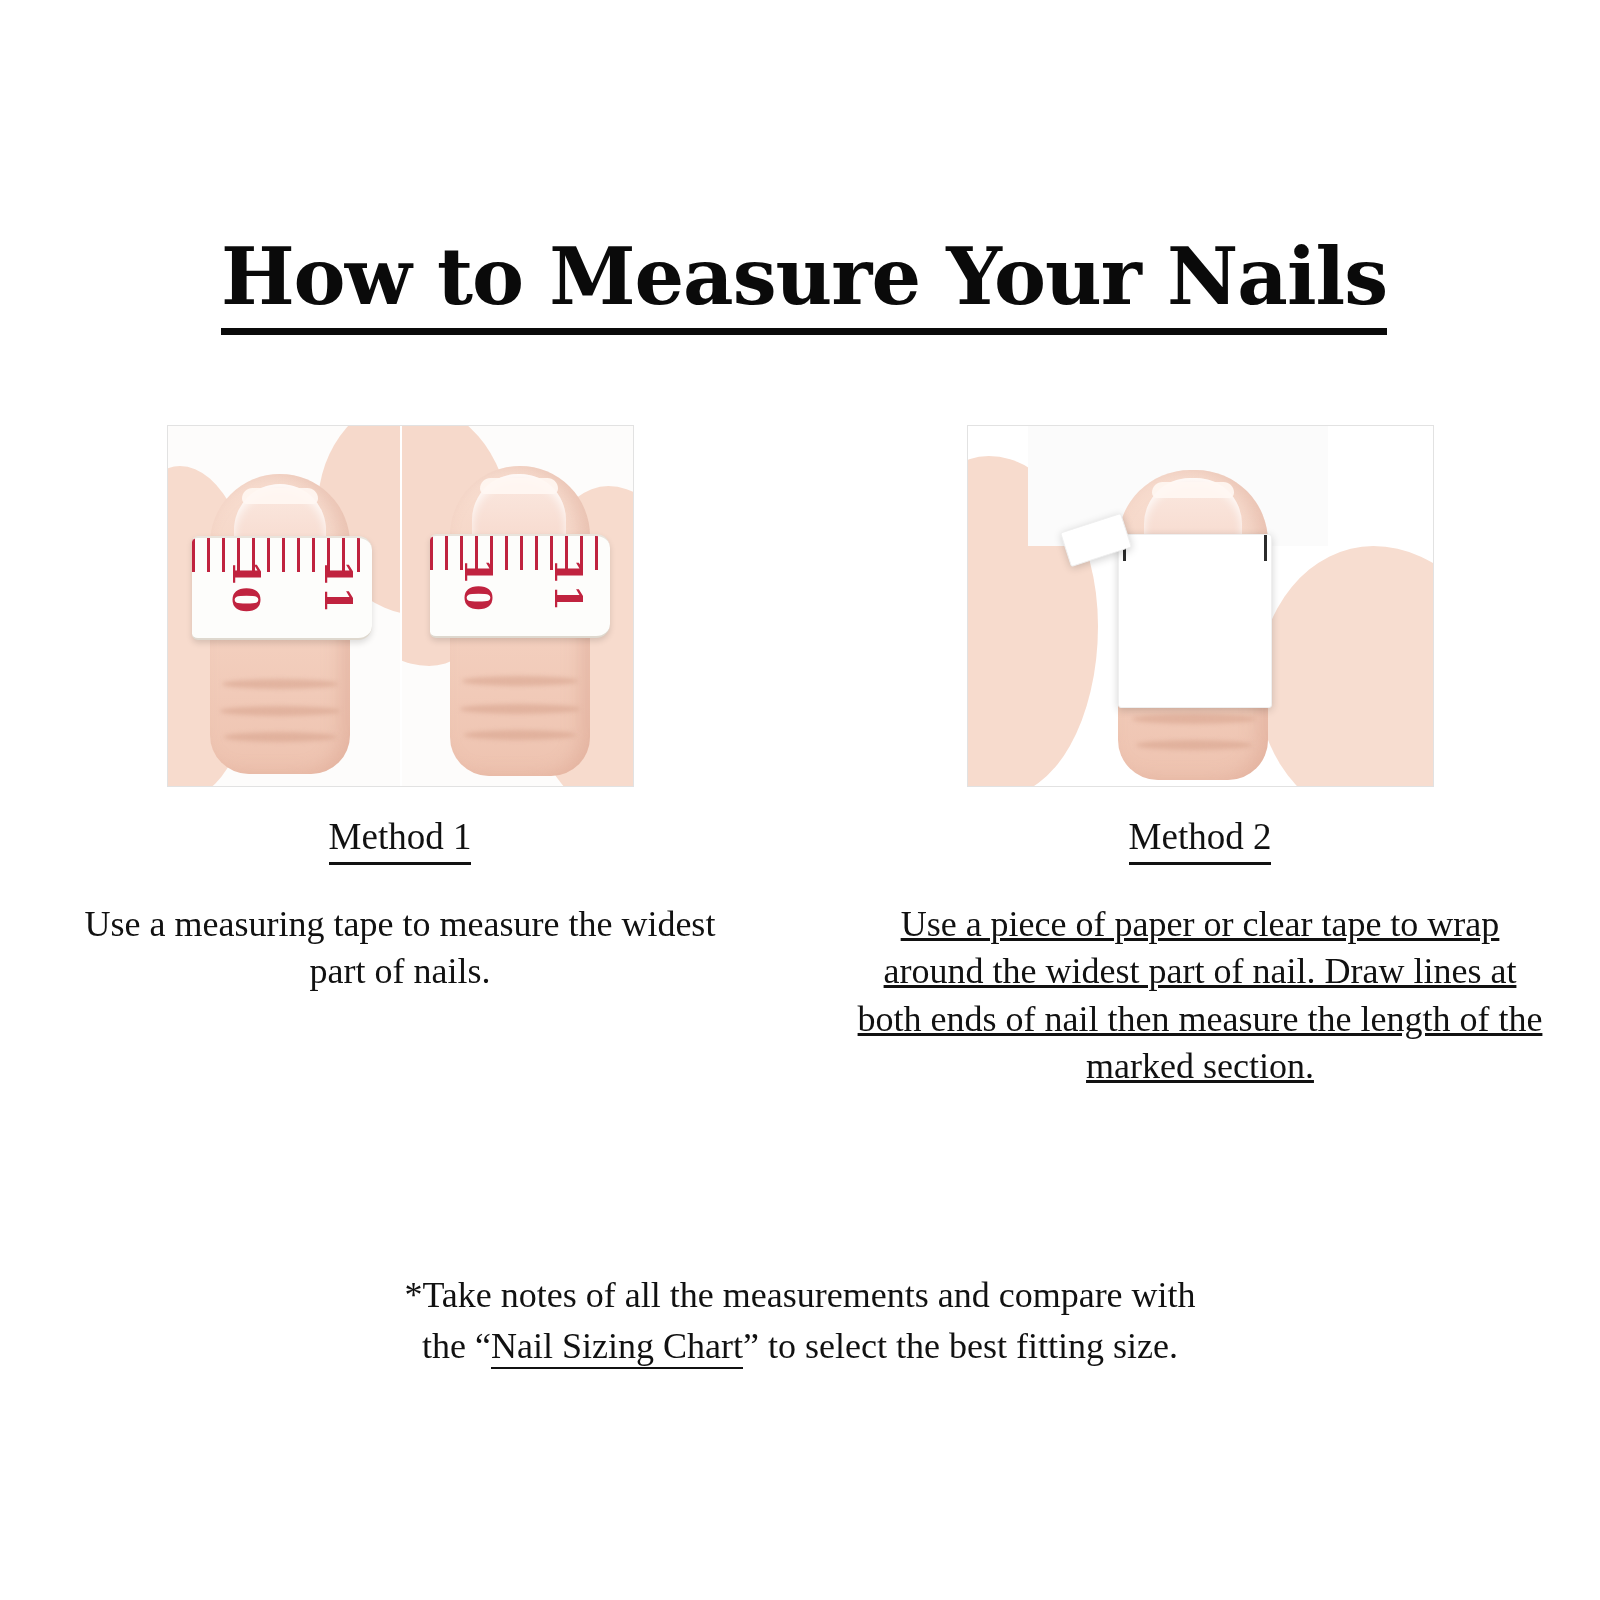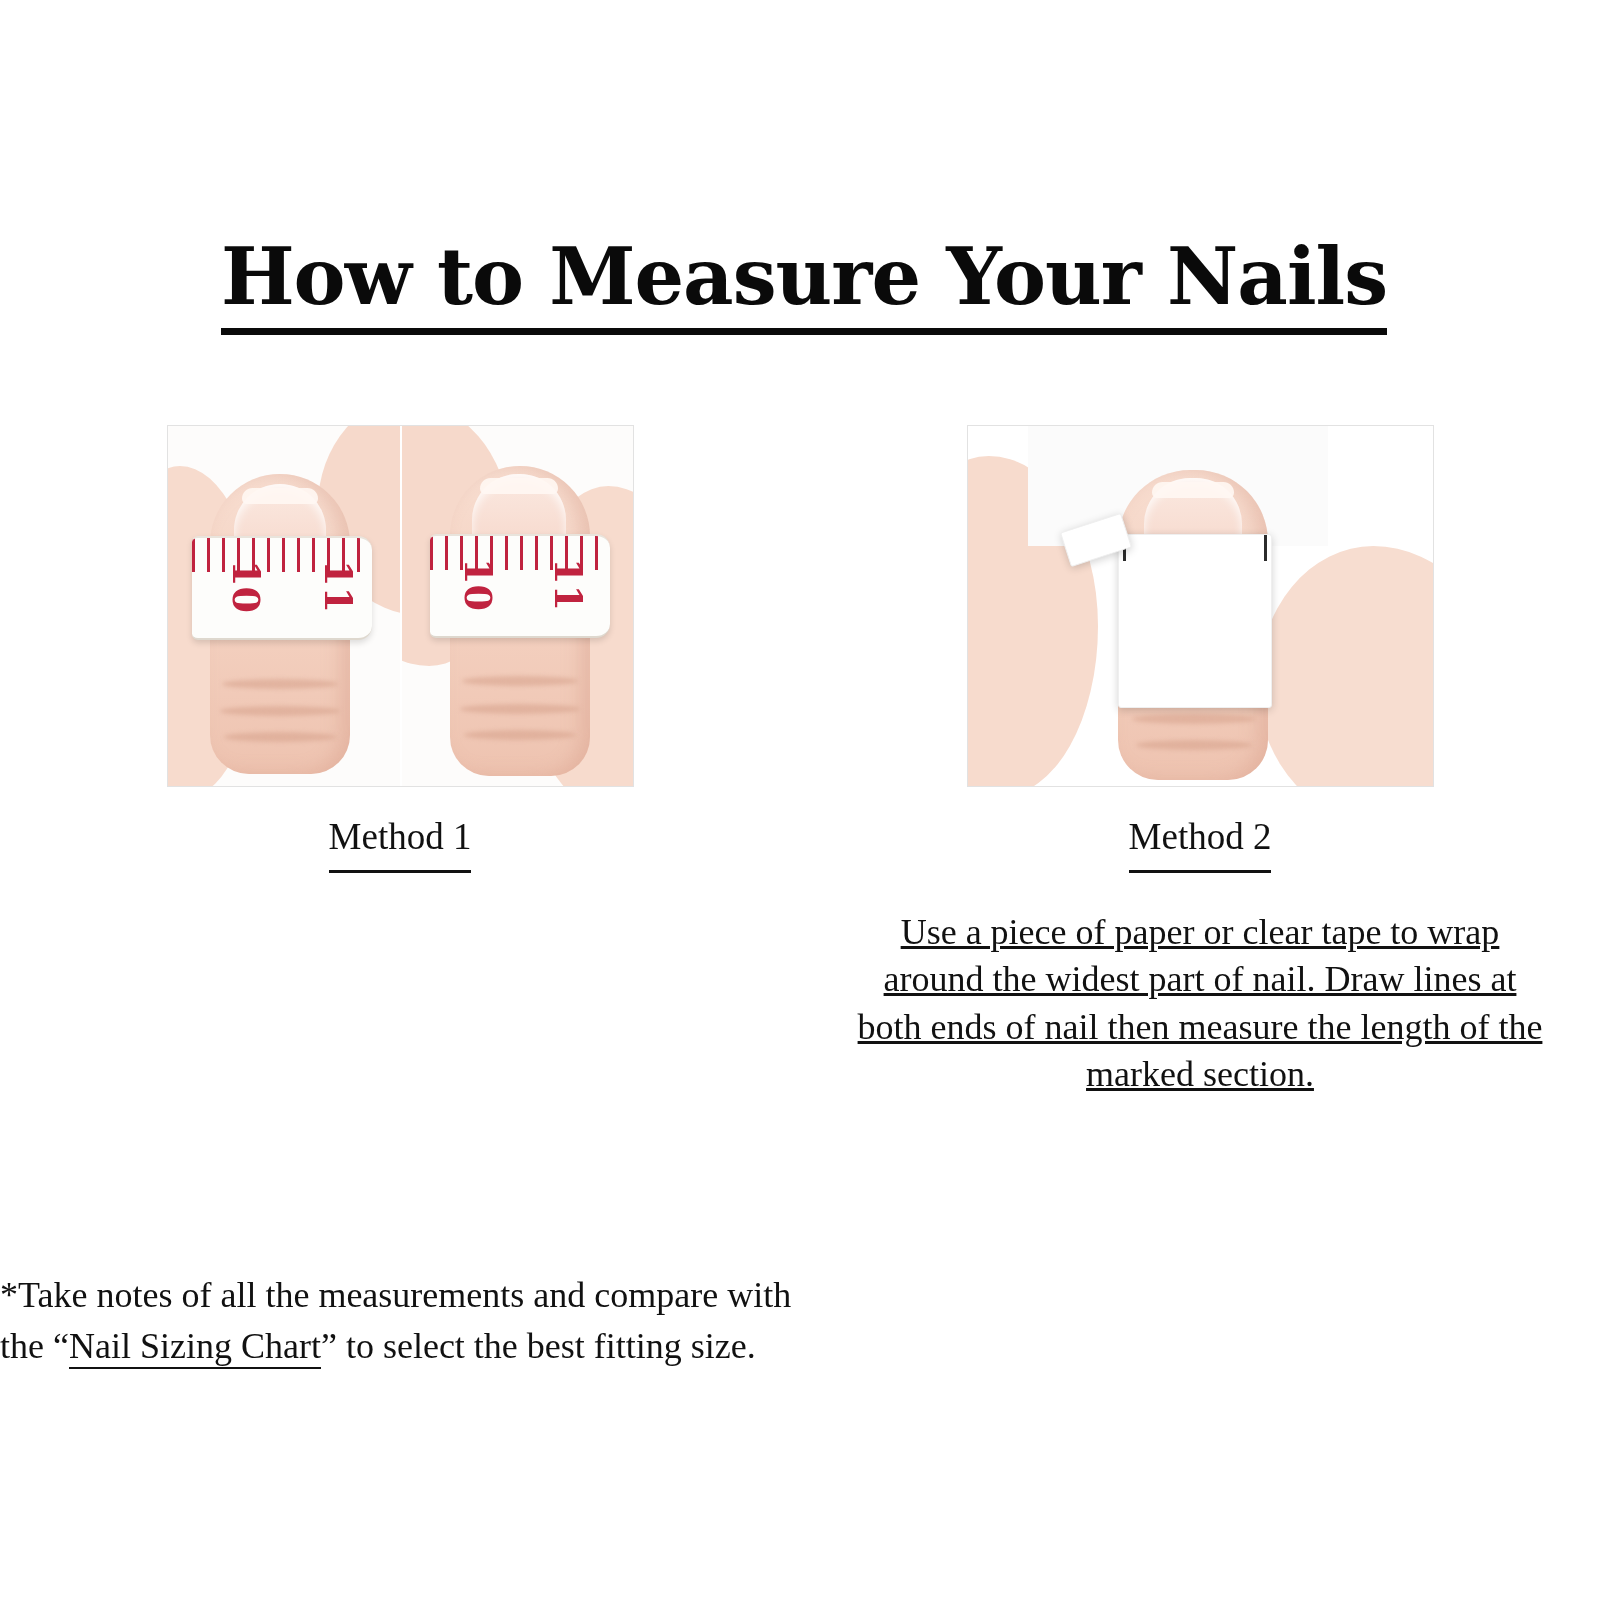--- a/index.html
+++ b/index.html
@@ -68,40 +68,41 @@
   }
   .photo.m1 { width: 465px; }
   .photo.m2 { width: 465px; }
 
   .caption {
     margin-top: 30px;
     font-size: 37px;
     font-family: "Liberation Serif", serif;
     color: #111;
     border-bottom: 3px solid #111;
-    padding-bottom: 12px;
+    padding-bottom: 4px;
     line-height: 1.1;
   }
 
   .desc {
     margin-top: 36px;
     font-size: 36px;
     line-height: 1.32;
     text-align: center;
     color: #111;
     width: 640px;
   }
   .desc.wide { width: 690px; text-decoration: underline; }
 
   
   .footnote {
     position: absolute;
     top: 1270px;
     left: 0;
     width: 1600px;
+    text-align: center;
     font-size: 36px;
     line-height: 1.42;
     color: #111;
   }
   .footnote .u {
     border-bottom: 2px solid #111;
     padding-bottom: 1px;
   }
 
   
@@ -245,20 +246,21 @@
 
           <div class="tape" style="left:28px; top:108px; width:180px; height:100px; border-radius:6px 14px 14px 6px;">
             <div class="ticks" style="top:0; left:0; right:0;"></div>
             <div class="num" style="left:22px; top:26px;">10</div>
             <div class="num" style="left:112px; top:26px;">11</div>
           </div>
         </div>
       </div>
 
       <div class="caption">Method 1</div>
+      <div class="desc">Use a measuring tape to measure the widest part of nails.</div>
     </div>
 
     <div class="col">
 
       <div class="photo m2">
         <div class="bg-hand" style="left:-80px; top:30px; width:210px; height:340px;"></div>
         <div class="bg-hand" style="left:290px; top:120px; width:240px; height:280px; background:#f7ddd0;"></div>
         <div class="bg-hand" style="left:60px; top:-60px; width:300px; height:180px; background:#fbfbfb; border-radius:0;"></div>
 
         <div class="finger-up" style="left:150px; top:44px; width:150px; height:310px;">

